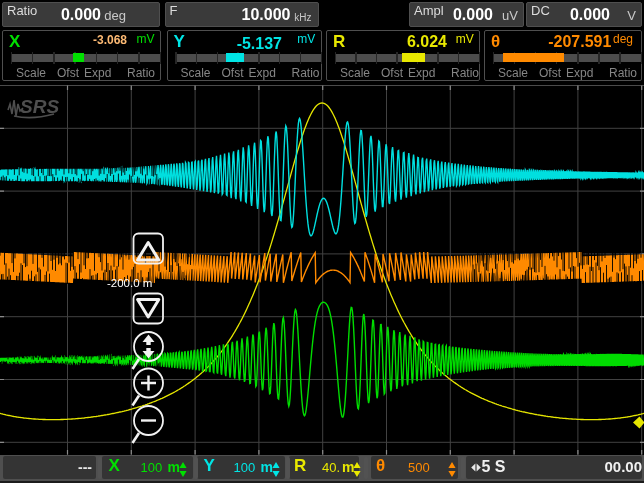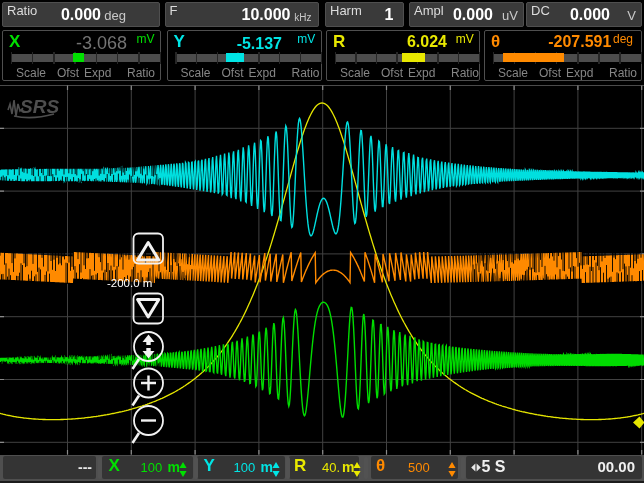--- a/index.html
+++ b/index.html
@@ -43,37 +43,33 @@
 <div style="position:absolute;left:2px;top:2px;width:158px;height:25px;background:#3a3a3a;border:1px solid #4f4f4f;border-radius:2px;box-sizing:border-box">
       <span style="position:absolute;left:4px;top:0px;font-size:13px;color:#dcdcdc">Ratio</span>
       <span style="position:absolute;right:58px;bottom:2px;font-size:16px;font-weight:bold;color:#fff">0.000</span>
       <span style="position:absolute;right:33px;bottom:3px;font-size:13px;color:#c9c9c9">deg</span>
     </div>
 <div style="position:absolute;left:164.5px;top:2px;width:154px;height:25px;background:#3a3a3a;border:1px solid #4f4f4f;border-radius:2px;box-sizing:border-box">
       <span style="position:absolute;left:4px;top:0px;font-size:13px;color:#dcdcdc">F</span>
       <span style="position:absolute;right:27px;bottom:2px;font-size:16px;font-weight:bold;color:#fff">10.000</span>
       <span style="position:absolute;right:6px;bottom:3px;font-size:10px;color:#c9c9c9">kHz</span>
     </div>
-<div style="position:absolute;left:325px;top:2px;width:78.5px;height:25px;background:#3a3a3a;border:1px solid #4f4f4f;border-radius:2px;box-sizing:border-box">
-      <span style="position:absolute;left:4px;top:0px;font-size:13px;color:#dcdcdc">Harm</span>
-      <span style="position:absolute;right:9px;bottom:2px;font-size:16px;font-weight:bold;color:#fff">1</span>
-    </div>
 <div style="position:absolute;left:409px;top:2px;width:115px;height:25px;background:#3a3a3a;border:1px solid #4f4f4f;border-radius:2px;box-sizing:border-box">
       <span style="position:absolute;left:4px;top:0px;font-size:13px;color:#dcdcdc">Ampl</span>
       <span style="position:absolute;right:30px;bottom:2px;font-size:16px;font-weight:bold;color:#fff">0.000</span>
       <span style="position:absolute;right:5px;bottom:3px;font-size:13px;color:#c9c9c9">uV</span>
     </div>
 <div style="position:absolute;left:526px;top:2px;width:116px;height:25px;background:#3a3a3a;border:1px solid #4f4f4f;border-radius:2px;box-sizing:border-box">
       <span style="position:absolute;left:4px;top:0px;font-size:13px;color:#dcdcdc">DC</span>
       <span style="position:absolute;right:31px;bottom:2px;font-size:16px;font-weight:bold;color:#fff">0.000</span>
       <span style="position:absolute;right:5px;bottom:3px;font-size:13px;color:#c9c9c9">V</span>
     </div>
 <div style="position:absolute;left:2px;top:30px;width:159px;height:51px;background:#000;border:1px solid #4f4f4f;border-radius:2px;box-sizing:border-box">
       <span style="position:absolute;left:6px;top:1px;font-size:17px;font-weight:bold;color:#00e000">X</span>
-      <span style="position:absolute;right:33px;top:2px;font-size:18px;font-weight:normal;color:#737373">-3.068</span>
+      <span style="position:absolute;right:33px;top:2px;font-size:12px;font-weight:bold;color:#fdba74">-3.068</span>
       <span style="position:absolute;right:5.5px;top:1px;font-size:12px;color:#00e000">mV</span>
       <div style="position:absolute;left:7.5px;top:22.5px;width:149px;height:8px;background:#4c4c4c"></div>
       <div style="position:absolute;left:7.5px;top:20.5px;width:1.5px;height:12.5px;background:#262626"></div>
       <div style="position:absolute;left:28.8px;top:20.5px;width:1.5px;height:12.5px;background:#262626"></div>
       <div style="position:absolute;left:50.1px;top:20.5px;width:1.5px;height:12.5px;background:#262626"></div>
       <div style="position:absolute;left:71.4px;top:20.5px;width:1.5px;height:12.5px;background:#262626"></div>
       <div style="position:absolute;left:92.6px;top:20.5px;width:1.5px;height:12.5px;background:#262626"></div>
       <div style="position:absolute;left:113.9px;top:20.5px;width:1.5px;height:12.5px;background:#262626"></div>
       <div style="position:absolute;left:135.2px;top:20.5px;width:1.5px;height:12.5px;background:#262626"></div>
       <div style="position:absolute;left:156.5px;top:20.5px;width:1.5px;height:12.5px;background:#262626"></div>
@@ -174,19 +170,19 @@
       <span style="position:absolute;left:37px;top:4px;font-size:13px;color:#ff8a00">500</span>
       <span style="position:absolute;left:77px;top:4px"><svg width="8" height="15" viewBox="0 0 8 15" style="vertical-align:-3px">
           <path d="M4 0 L7.6 6 H0.4 Z M4 15 L7.6 9 H0.4 Z" fill="#ff8a00"></path>
         </svg></span>
     </div>
 <div style="position:absolute;left:465.5px;top:456px;width:176.5px;height:23px;background:#343434;border-radius:2px">
       <svg width="10" height="9" viewBox="0 0 10 9" style="position:absolute;left:5px;top:7px">
         <path d="M4.4 0.5 V8.5 L0.2 4.5 Z M5.6 0.5 V8.5 L9.8 4.5 Z" fill="#e8e8e8"></path>
       </svg>
       <span style="position:absolute;left:16px;top:2px;font-size:16px;font-weight:bold;color:#f0f0f0">5 S</span>
-      <span style="position:absolute;right:7px;top:2px;font-size:15px;font-weight:bold;color:#f0f0f0">00.00</span>
+      <span style="position:absolute;right:0;top:2px;font-size:15px;font-weight:bold;color:#f0f0f0">00.00</span>
     </div>
 <div style="position:absolute;left:97.5px;top:457px;width:4px;height:22px;background:#525252;border-radius:2px"></div>
 <div style="position:absolute;left:194px;top:457px;width:4px;height:22px;background:#525252;border-radius:2px"></div>
 <div style="position:absolute;left:286px;top:457px;width:4px;height:22px;background:#525252;border-radius:2px"></div>
 <div style="position:absolute;left:363.5px;top:457px;width:4px;height:22px;background:#525252;border-radius:2px"></div>
 <div style="position:absolute;left:460.5px;top:457px;width:4px;height:22px;background:#525252;border-radius:2px"></div>
 </div>
 </body></html>

